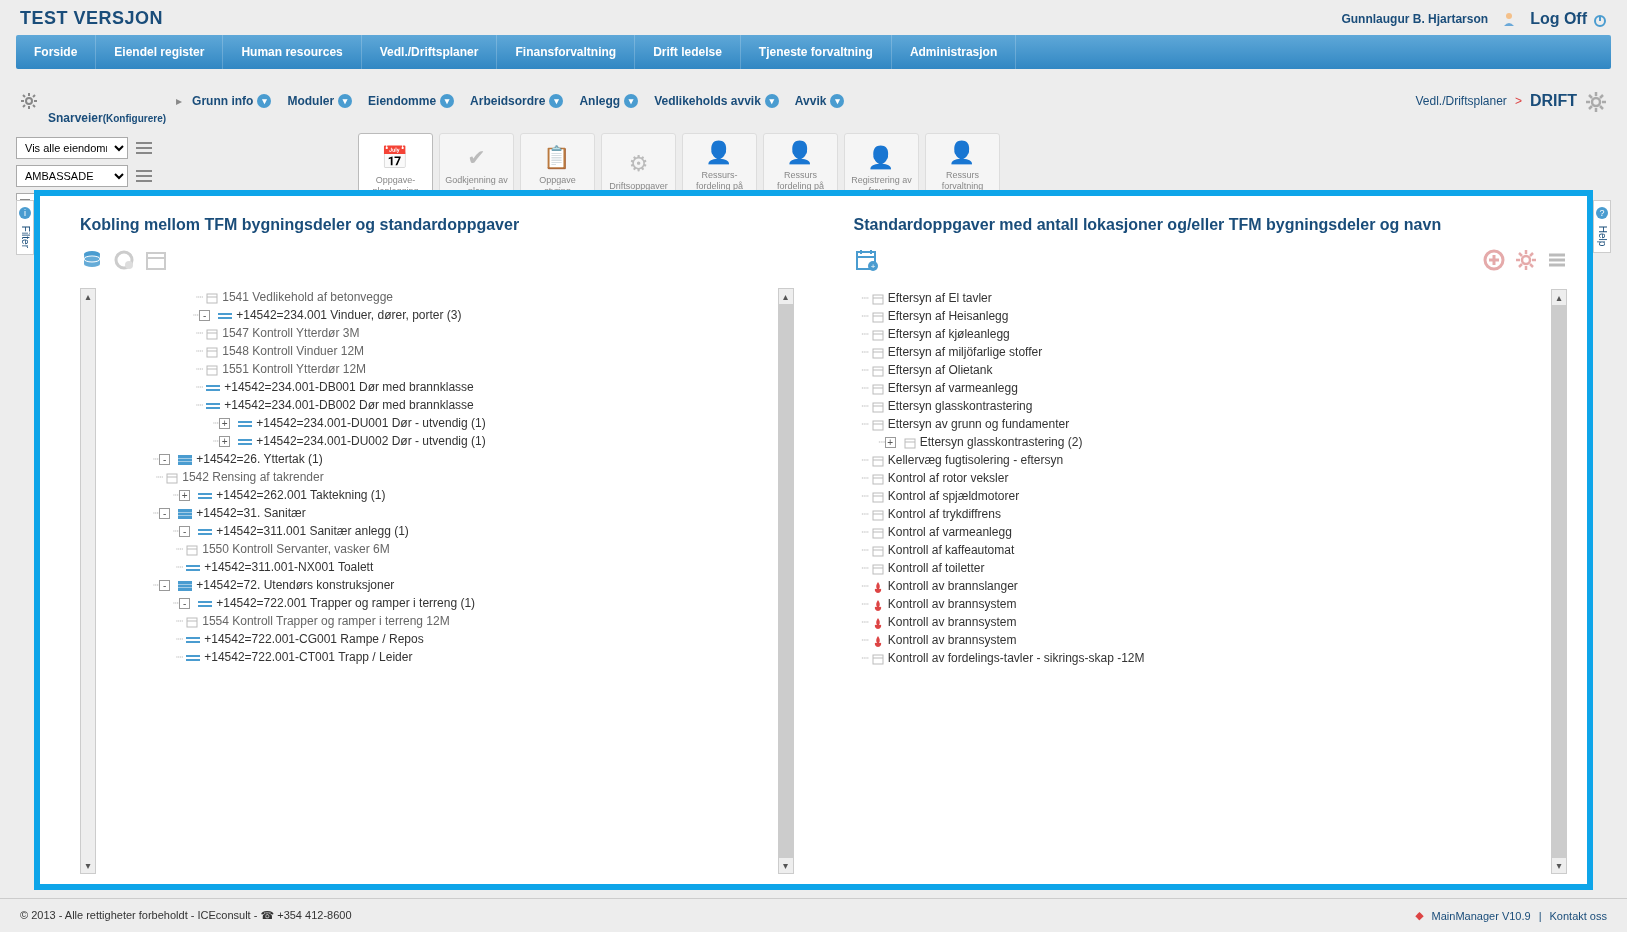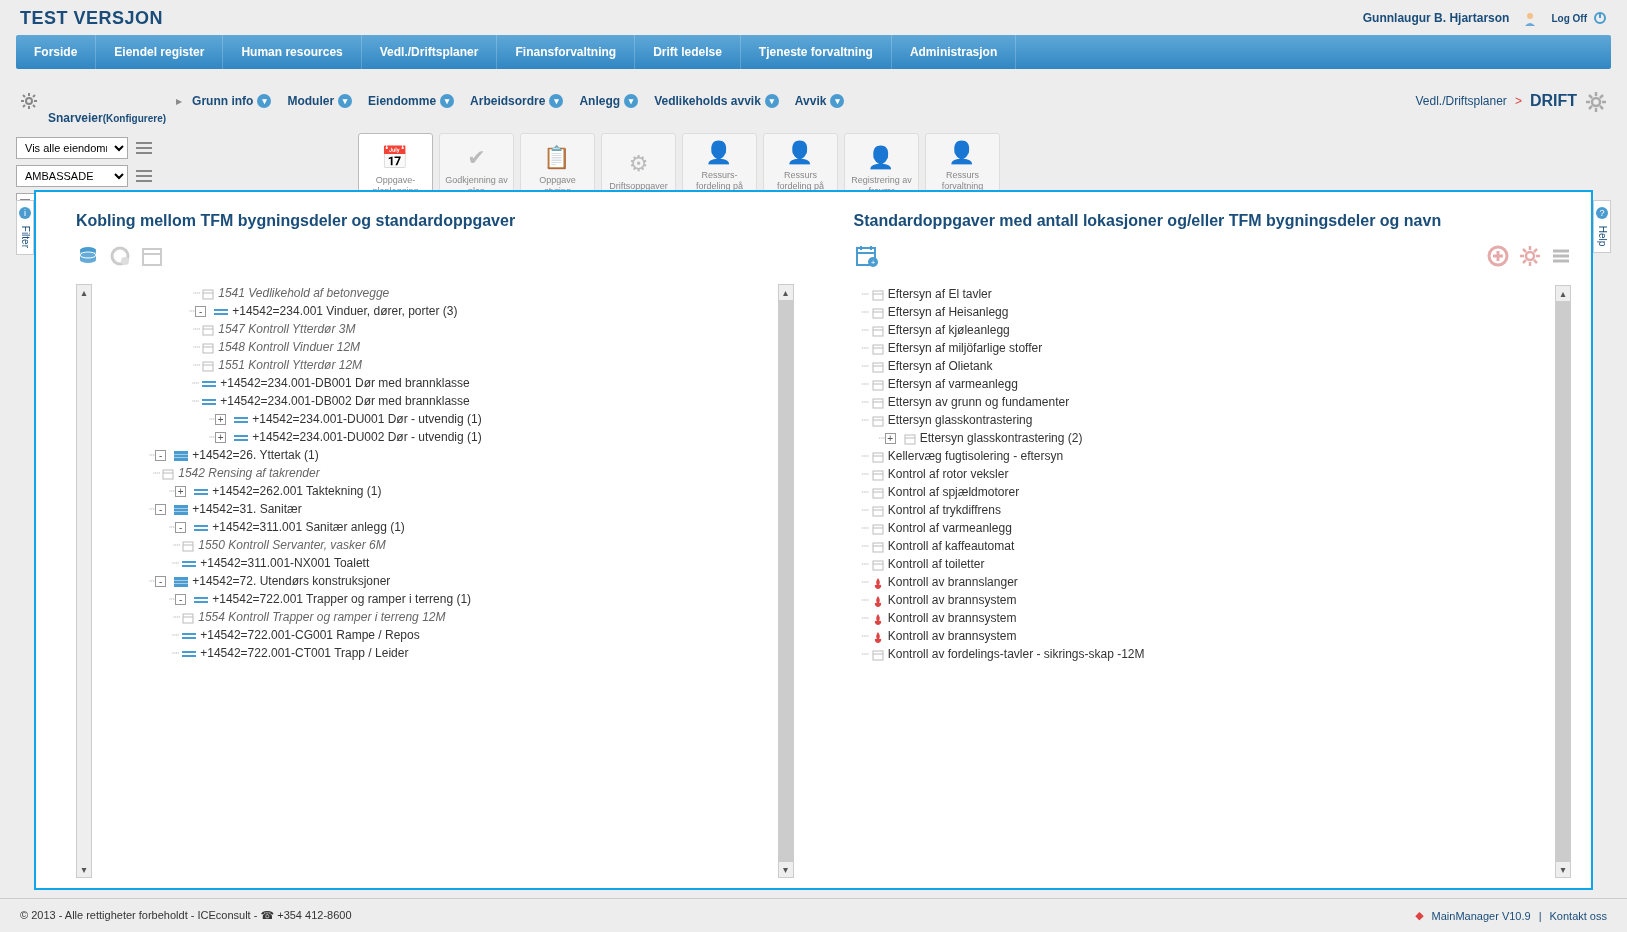--- a/index.html
+++ b/index.html
@@ -3,21 +3,21 @@
 <meta charset="utf-8">
 <style>
 * { box-sizing: border-box; margin: 0; padding: 0; }
 body { font-family: Arial, sans-serif; font-size: 12px; background: #ededed; color: #333; width: 1627px; height: 932px; overflow: hidden; position: relative; }
 
 
 .top-bar { display: flex; justify-content: space-between; align-items: center; padding: 8px 20px 6px 20px; }
 .app-title { color: #1a4d7a; font-size: 18px; font-weight: bold; letter-spacing: 0.5px; }
 .user-area { display: flex; align-items: center; gap: 14px; }
 .user-name { color: #1a4d7a; font-size: 12px; font-weight: bold; }
-.logoff { color: #1a4d7a; font-size: 10px; font-weight: bold; display: flex; align-items: center; gap: 6px; }
+.logoff { color: #1a4d7a; font-size: 16px; font-weight: bold; display: flex; align-items: flex-end; gap: 6px; }
 
 
 .main-nav { background: linear-gradient(#5fa8d8, #3187c3); margin: 0 16px; display: flex; border-radius: 2px; }
 .main-nav-item { color: #fff; padding: 10px 18px; font-size: 12px; font-weight: bold; border-right: 1px solid rgba(255,255,255,0.2); cursor: pointer; }
 
 
 .sub-row { display: flex; align-items: center; padding: 8px 20px; gap: 10px; }
 .gear { color: #888; }
 .snarveier { color: #1a4d7a; font-weight: bold; font-size: 12px; margin-top: 34px; }
 .snarveier-sub { font-size: 10px; font-weight: bold; }
@@ -47,21 +47,21 @@
 .tb-btn.active .ic { color: #888; }
 .tb-btn .lbl { font-size: 9px; color: #888; line-height: 1.2; }
 
 
 .side-tab { position: absolute; background: #fff; border: 1px solid #ccc; writing-mode: vertical-rl; padding: 6px 2px; font-size: 10px; color: #1a4d7a; top: 200px; cursor: pointer; }
 .side-tab.left { left: 16px; }
 .side-tab.right { right: 16px; }
 .side-tab .info { display: inline-block; background: #4a9cd0; color: #fff; border-radius: 50%; width: 12px; height: 12px; text-align: center; line-height: 12px; font-size: 9px; writing-mode: horizontal-tb; margin-bottom: 4px; }
 
 
-.main-panel { position: absolute; left: 34px; right: 34px; top: 190px; bottom: 42px; background: #fff; border: 2px solid #0ea5e9; display: flex; }
+.main-panel { position: absolute; left: 34px; right: 34px; top: 190px; bottom: 42px; background: #fff; border: 6px solid #0ea5e9; display: flex; }
 .col { flex: 1; padding: 20px 20px 10px 40px; display: flex; flex-direction: column; min-width: 0; }
 .col-title { color: #1a4d7a; font-size: 16px; font-weight: bold; margin-bottom: 12px; }
 .col-actions { display: flex; gap: 8px; margin-bottom: 16px; align-items: center; }
 .col-actions .act { font-size: 22px; color: #bbb; cursor: pointer; }
 .col-actions .act.on { color: #4a9cd0; }
 .col-actions-right { margin-left: auto; display: flex; gap: 10px; }
 .col-actions-right .act2 { font-size: 20px; color: #e5aaaa; cursor: pointer; }
 .col-actions-right .act3 { font-size: 20px; color: #bbb; cursor: pointer; }
 
 
@@ -71,21 +71,21 @@
 .scroll-ind span { font-size: 10px; color: #555; padding: 2px;}
 
 .tree-node { padding: 2px 0; white-space: nowrap; cursor: pointer; }
 .tree-node .toggle { display: inline-block; width: 11px; height: 11px; border: 1px solid #999; text-align: center; line-height: 9px; font-size: 10px; margin-right: 4px; color: #555; background:#fff;}
 .tree-node .dots { color: #bbb; letter-spacing: -1px; }
 .tree-node .ic-cal { color: #bbb; margin: 0 4px; }
 .tree-node .ic-fire { color: #d44; margin: 0 4px; }
 .tree-node .ic-folder { color: #4a9cd0; margin: 0 4px; font-size: 11px;}
 .tree-node .ic-bar { color: #4a9cd0; margin: 0 4px; font-size: 11px;}
 .tree-node.bold { font-weight: normal; margin-left: 17px; }
-.tree-node.italic { font-style: italic; color: #666; }
+.tree-node.italic { color: #666; }
 .indent-1 { padding-left: 60px; }
 .indent-2 { padding-left: 80px; }
 .indent-3 { padding-left: 100px; }
 .indent-0 { padding-left: 40px; }
 
 .right-tree .tree-node { padding-left: 8px; }
 
 
 .footer { position: absolute; bottom: 0; left: 0; right: 0; padding: 10px 20px; display: flex; justify-content: space-between; font-size: 11px; color: #333; border-top: 1px solid #ccc; background: #ededed;}
 .footer-right { display: flex; gap: 8px; align-items: center; color: #1a4d7a; }
@@ -469,25 +469,25 @@
                 <rect x="1" y="2" width="10" height="9" fill="none" stroke="#bbb"></rect>
                 <line x1="1" y1="5" x2="11" y2="5" stroke="#bbb"></line>
               </svg></span><span>Eftersyn af Olietank</span></div>
           <div class="tree-node"><span class="dots">┈</span><span class="ic-cal"><svg width="12" height="12">
                 <rect x="1" y="2" width="10" height="9" fill="none" stroke="#bbb"></rect>
                 <line x1="1" y1="5" x2="11" y2="5" stroke="#bbb"></line>
               </svg></span><span>Eftersyn af varmeanlegg</span></div>
           <div class="tree-node"><span class="dots">┈</span><span class="ic-cal"><svg width="12" height="12">
                 <rect x="1" y="2" width="10" height="9" fill="none" stroke="#bbb"></rect>
                 <line x1="1" y1="5" x2="11" y2="5" stroke="#bbb"></line>
+              </svg></span><span>Ettersyn glasskontrastering</span></div>
+          <div class="tree-node"><span class="dots">┈</span><span class="ic-cal"><svg width="12" height="12">
+                <rect x="1" y="2" width="10" height="9" fill="none" stroke="#bbb"></rect>
+                <line x1="1" y1="5" x2="11" y2="5" stroke="#bbb"></line>
               </svg></span><span>Ettersyn av grunn og fundamenter</span></div>
-          <div class="tree-node"><span class="dots">┈</span><span class="ic-cal"><svg width="12" height="12">
-                <rect x="1" y="2" width="10" height="9" fill="none" stroke="#bbb"></rect>
-                <line x1="1" y1="5" x2="11" y2="5" stroke="#bbb"></line>
-              </svg></span><span>Ettersyn glasskontrastering</span></div>
           <div class="tree-node bold"><span class="dots">┈</span><span class="toggle">+</span><span class="ic-cal"><svg width="12" height="12">
                 <rect x="1" y="2" width="10" height="9" fill="none" stroke="#bbb"></rect>
                 <line x1="1" y1="5" x2="11" y2="5" stroke="#bbb"></line>
               </svg></span><span>Ettersyn glasskontrastering (2)</span></div>
           <div class="tree-node"><span class="dots">┈</span><span class="ic-cal"><svg width="12" height="12">
                 <rect x="1" y="2" width="10" height="9" fill="none" stroke="#bbb"></rect>
                 <line x1="1" y1="5" x2="11" y2="5" stroke="#bbb"></line>
               </svg></span><span>Kellervæg fugtisolering - eftersyn</span></div>
           <div class="tree-node"><span class="dots">┈</span><span class="ic-cal"><svg width="12" height="12">
                 <rect x="1" y="2" width="10" height="9" fill="none" stroke="#bbb"></rect>

